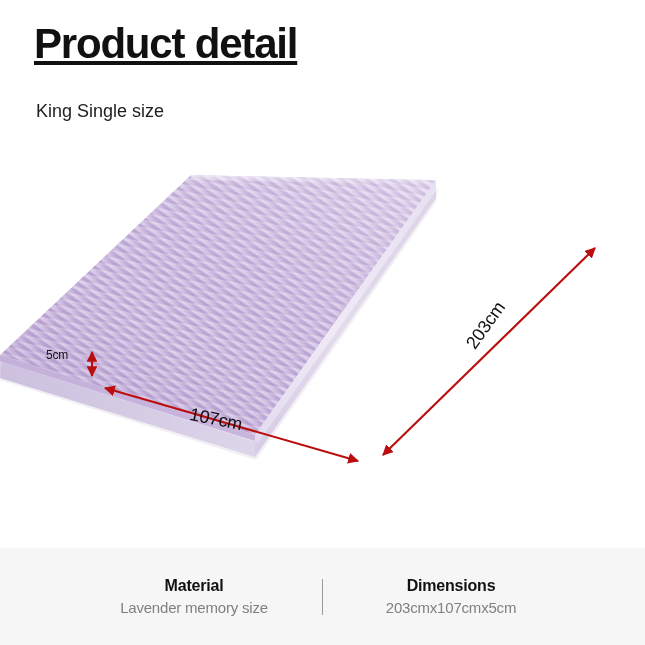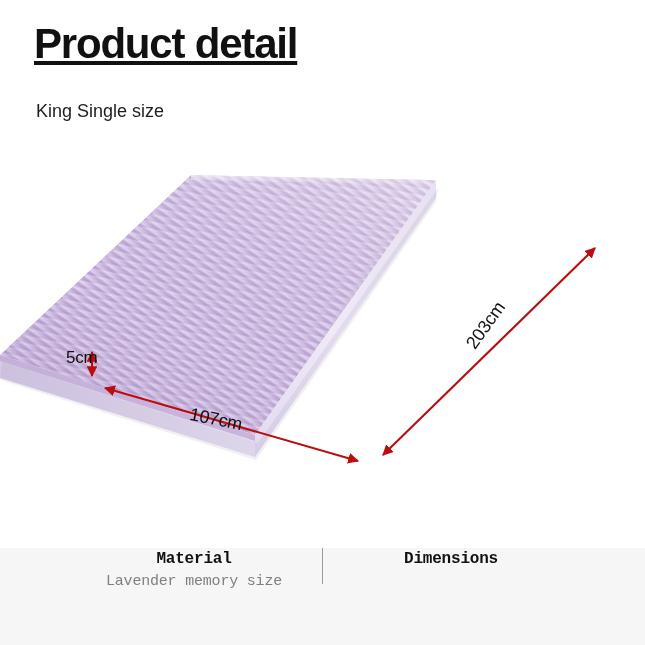--- a/index.html
+++ b/index.html
@@ -66,22 +66,21 @@
     font-family: "Liberation Sans", sans-serif;
     font-size: 17px;
     font-weight: normal;
     color: #111111;
     white-space: nowrap;
     letter-spacing: -0.2px;
   }
   #label-height {
     left: 46px;
     top: 348px;
-    font-size: 17px;
-    margin-left: 20px;
+    font-size: 12px;
   }
   #label-width {
     left: 192px;
     top: 404px;
     font-size: 18px;
     transform: rotate(11.5deg);
     transform-origin: left top;
   }
   #label-length {
     left: 462px;
@@ -93,22 +92,22 @@
 
   
   #footer {
     position: absolute;
     left: 0;
     top: 548px;
     width: 645px;
     height: 97px;
     background: #f6f6f6;
     display: flex;
+    align-items: center;
     justify-content: center;
-    font-family: Liberation Mono, monospace;
   }
   .spec-col {
     width: 236px;
     text-align: center;
   }
   .spec-title {
     font-size: 16px;
     font-weight: bold;
     color: #111111;
     line-height: 1.45;
@@ -232,14 +231,15 @@
 <div id="footer">
   <div class="spec-col">
     <div class="spec-title">Material</div>
     <div class="spec-value">Lavender memory size</div>
   </div>
 
   <div id="spec-divider"></div>
 
   <div class="spec-col">
     <div class="spec-title">Dimensions</div>
+    <div class="spec-value">203cmx107cmx5cm</div>
   </div>
 </div>
 
 </body></html>

